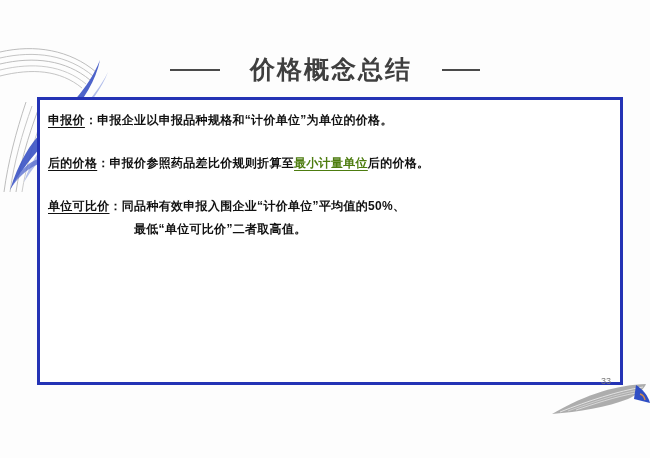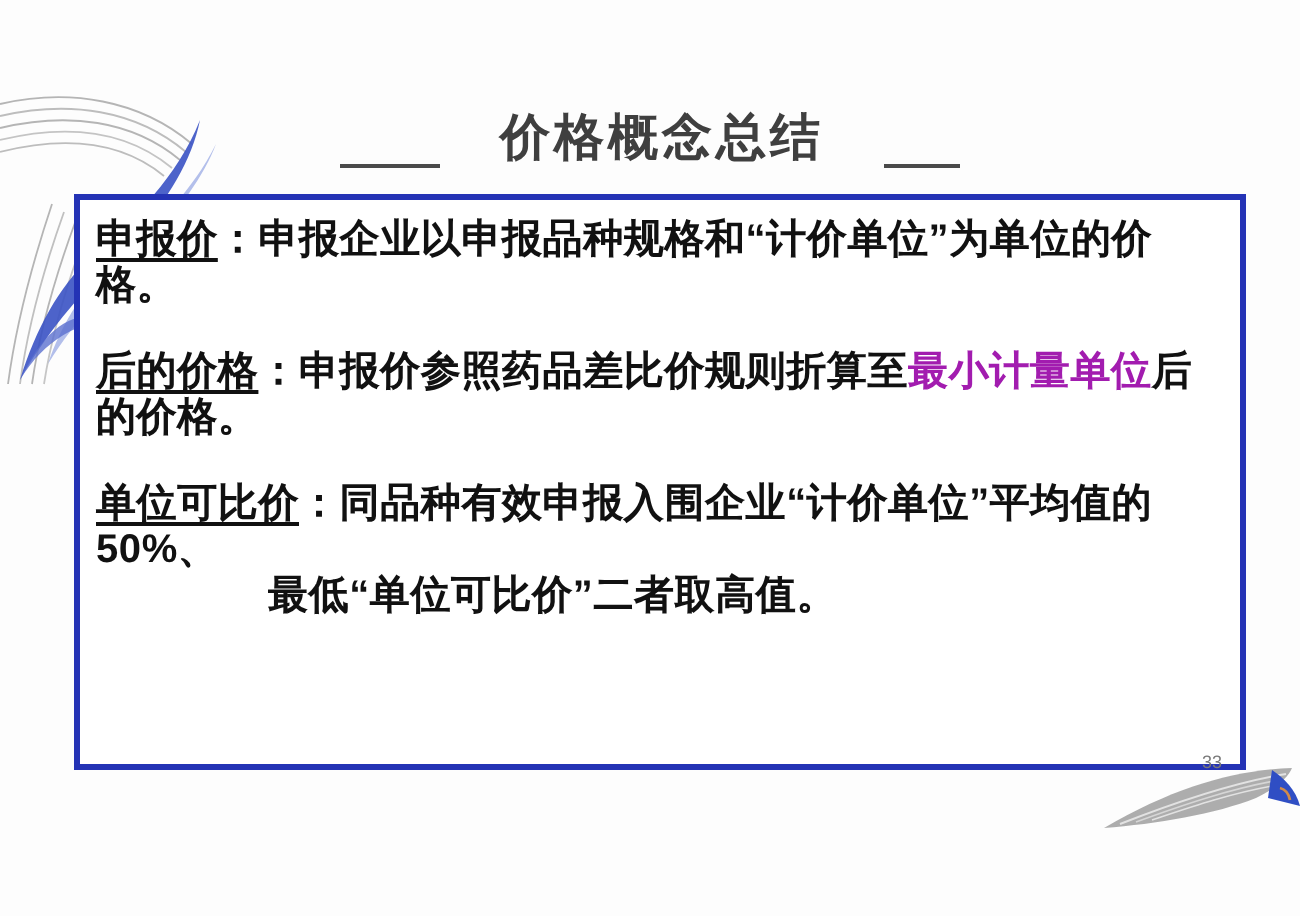--- a/index.html
+++ b/index.html
@@ -10,39 +10,39 @@
     position:relative;
     overflow:hidden;
   }
   .slide { position:absolute; inset:0; background:#fdfdfd; }
 
   .deco-tl { position:absolute; left:0; top:42px; width:118px; height:152px; }
   .deco-br { position:absolute; left:548px; top:381px; width:102px; height:38px; }
 
   .title-row {
     position:absolute; top:56px; left:0; width:100%;
-    display:flex; align-items:flex-end; justify-content:center; gap:30px;
+    display:flex; align-items:center; justify-content:center; gap:30px;
   }
   .dash { width:50px; height:2px; background:#4a4a4a; }
   .dash-r { width:38px; }
   .title {
     font-size:25px; font-weight:bold; color:#3f3f3f; letter-spacing:2px;
     line-height:1.1;
   }
 
   .box {
     position:absolute; left:37px; top:97px; width:586px; height:288px;
     border:3px solid #2433b5; background:#ffffff;
     padding:9px 8px 0 8px;
-    font-size:20px; font-weight:bold; color:#111111;
+    font-size:12px; font-weight:bold; color:#111111;
     letter-spacing:0.3px;
   }
   .item { margin-bottom:20px; line-height:23px; }
   .term { text-decoration:underline; text-underline-offset:3px; }
-  .red  { color:#a21caf; text-underline-offset:3px;margin-top:16px; }
+  .red  { color:#4d7c0f; text-decoration:underline; text-underline-offset:3px;margin-top:16px; }
   .note, .cont { display:block; }
   .note-3 { padding-left:106px; }
   .note-4 { padding-left:111px; }
   .cont-5 { padding-left:86px; }
 
   .page-num {
     position:absolute; left:601px; top:376px;
     font-size:9px; color:#7a7a7a; font-weight:normal;
   }
 </style>

